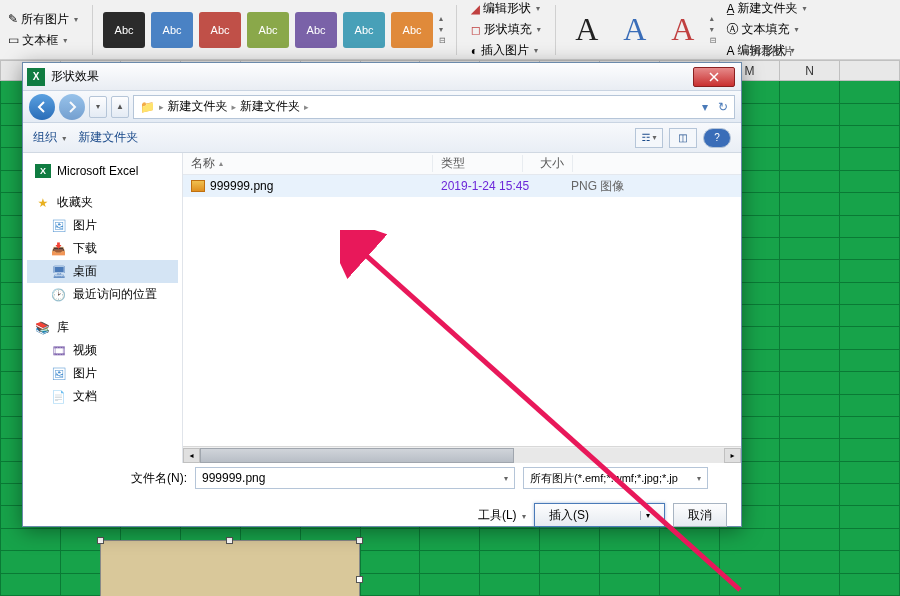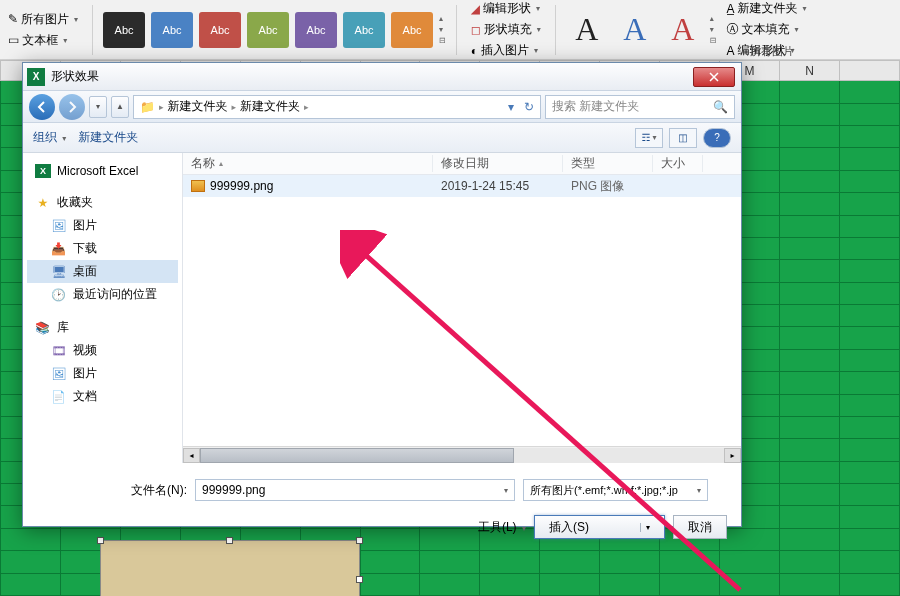--- a/index.html
+++ b/index.html
@@ -43,32 +43,32 @@
 .sb-item { display: flex; align-items: center; gap: 6px; padding: 3px 8px; cursor: pointer; }
 .sb-item.sel { background: #d4e4f4; }
 .sb-icon { width: 16px; height: 14px; display: inline-flex; align-items: center; justify-content: center; font-size: 12px; }
 .sb-group { margin-top: 10px; }
 .dlg-files { flex: 1; position: relative; }
 .file-header { display: flex; height: 22px; border-bottom: 1px solid #e4e8ee; font-size: 12px; color: #555; align-items: center; background: #fafbfc; }
 .file-header div { padding: 0 8px; border-right: 1px solid #e8ecf0; cursor: pointer; }
 .fh-name { width: 250px; display: flex; align-items: center; gap: 4px; text-align: center; }
 .fh-date { width: 130px; }
 .fh-type { width: 90px; }
-.fh-size { width: 50px; }
+.fh-size { width: 50px; text-align: right; }
 .file-row { display: flex; height: 22px; align-items: center; font-size: 12px; background: #e8f2fc; cursor: pointer; }
 .file-row div { padding: 0 8px; }
 .fr-name { width: 250px; display: flex; align-items: center; gap: 5px; }
-.fr-date { width: 130px; color: #404040; }
+.fr-date { width: 130px; color: #6d28d9; }
 .fr-type { width: 90px; color: #666; }
 .file-icon { width: 14px; height: 12px; background: linear-gradient(#f0c050,#e09020); border: 1px solid #c07010; display: inline-block; }
 .scroll-h { position: absolute; bottom: 0; left: 0; right: 0; height: 17px; background: #f0f0f0; border-top: 1px solid #d8d8d8; display: flex; align-items: center; }
 .scroll-h .track { flex: 1; height: 15px; background: #e8e8e8; position: relative; }
 .scroll-h .thumb { position: absolute; left: 0; width: 60%; height: 100%; background: linear-gradient(#d0d4da,#b8bec6); border: 1px solid #a0a6ae; }
 .scroll-h .arr { width: 17px; height: 15px; background: #e0e0e0; border: 1px solid #c0c0c0; display: flex; align-items: center; justify-content: center; font-size: 8px; cursor: pointer; }
-.dlg-footer { padding: 16px 14px; font-size: 12px; }
+.dlg-footer { padding: 4px 14px; font-size: 12px; }
 .fn-row { display: flex; align-items: center; gap: 8px; margin-bottom: 14px; }
 .fn-label { width: 150px; text-align: right; }
 .fn-input { width: 320px; height: 22px; border: 1px solid #b5c5d8; padding: 0 6px; background: #fff; display: flex; align-items: center; justify-content: space-between; }
 .filter-box { width: 185px; height: 22px; border: 1px solid #b5c5d8; padding: 0 6px; background: #fff; display: flex; align-items: center; justify-content: space-between; font-size: 11px; }
 .btn-row { display: flex; justify-content: flex-end; gap: 8px; align-items: center; }
 .btn { height: 24px; padding: 0 14px; border: 1px solid #a8b4c2; background: linear-gradient(#fdfdfe,#e6ebf1); cursor: pointer; display: flex; align-items: center; gap: 4px; font-size: 12px; }
 .btn.primary { border-color: #4a7ab8; box-shadow: 0 0 3px rgba(74,122,184,0.5); gap: 48px; }
 .split { border-left: 1px solid #a8b4c2; padding-left: 5px; margin-left: 3px; font-size: 8px; }
 
 
@@ -603,24 +603,20 @@
     <div class="breadcrumb">
       <span style="color:#e0a030">📁</span>
       <span class="bc-sep">▸</span>
       <span>新建文件夹</span>
       <span class="bc-sep">▸</span>
       <span>新建文件夹</span>
       <span class="bc-sep">▸</span>
       <span style="margin-left:auto;color:#4a7ab8;cursor:pointer">▾</span>
       <span style="color:#4a7ab8;margin-left:6px;cursor:pointer">↻</span>
     </div>
-    <div class="search-box">
-      <span>搜索 新建文件夹</span>
-      <span class="mag">🔍</span>
-    </div>
   </div>
   <div class="dlg-toolbar">
     <span><span>组织</span> <span class="dd">▾</span></span>
     <span>新建文件夹</span>
     <div class="right">
       <div class="view-btn">☶ <span class="dd">▾</span></div>
       <div class="view-btn">◫</div>
       <div class="view-btn" style="background:#3a6db8;color:#fff;border-radius:10px">?</div>
     </div>
   </div>
@@ -670,21 +666,20 @@
           <span>文档</span>
         </div>
       </div>
     </div>
     <div class="dlg-files">
       <div class="file-header">
         <div class="fh-name">
           <span>名称</span>
           <span style="font-size:8px;color:#888">▴</span>
         </div>
-        <div class="fh-date">修改日期</div>
         <div class="fh-type">类型</div>
         <div class="fh-size">大小</div>
       </div>
       <div class="file-row">
         <div class="fr-name">
           <span class="file-icon"></span>
           <span>999999.png</span>
         </div>
         <div class="fr-date">2019-1-24 15:45</div>
         <div class="fr-type">PNG 图像</div>

